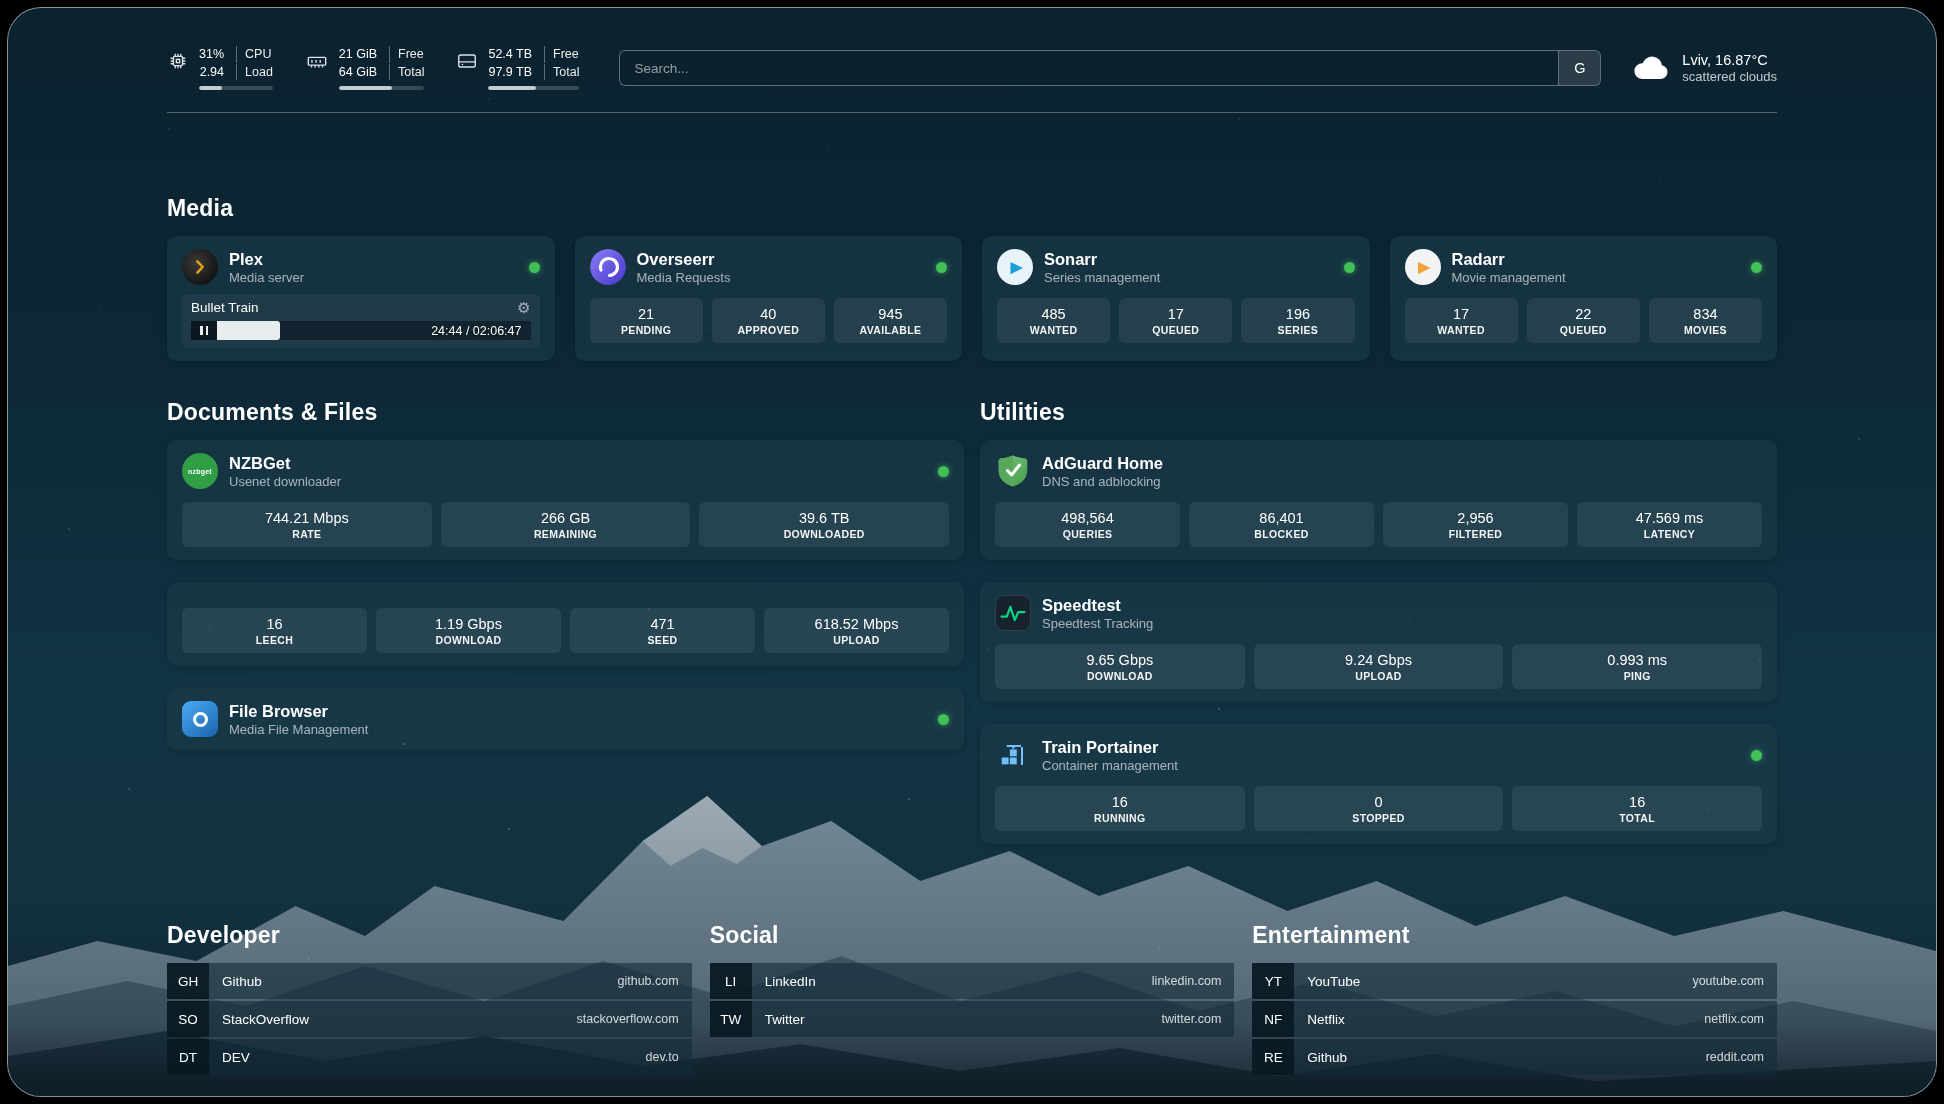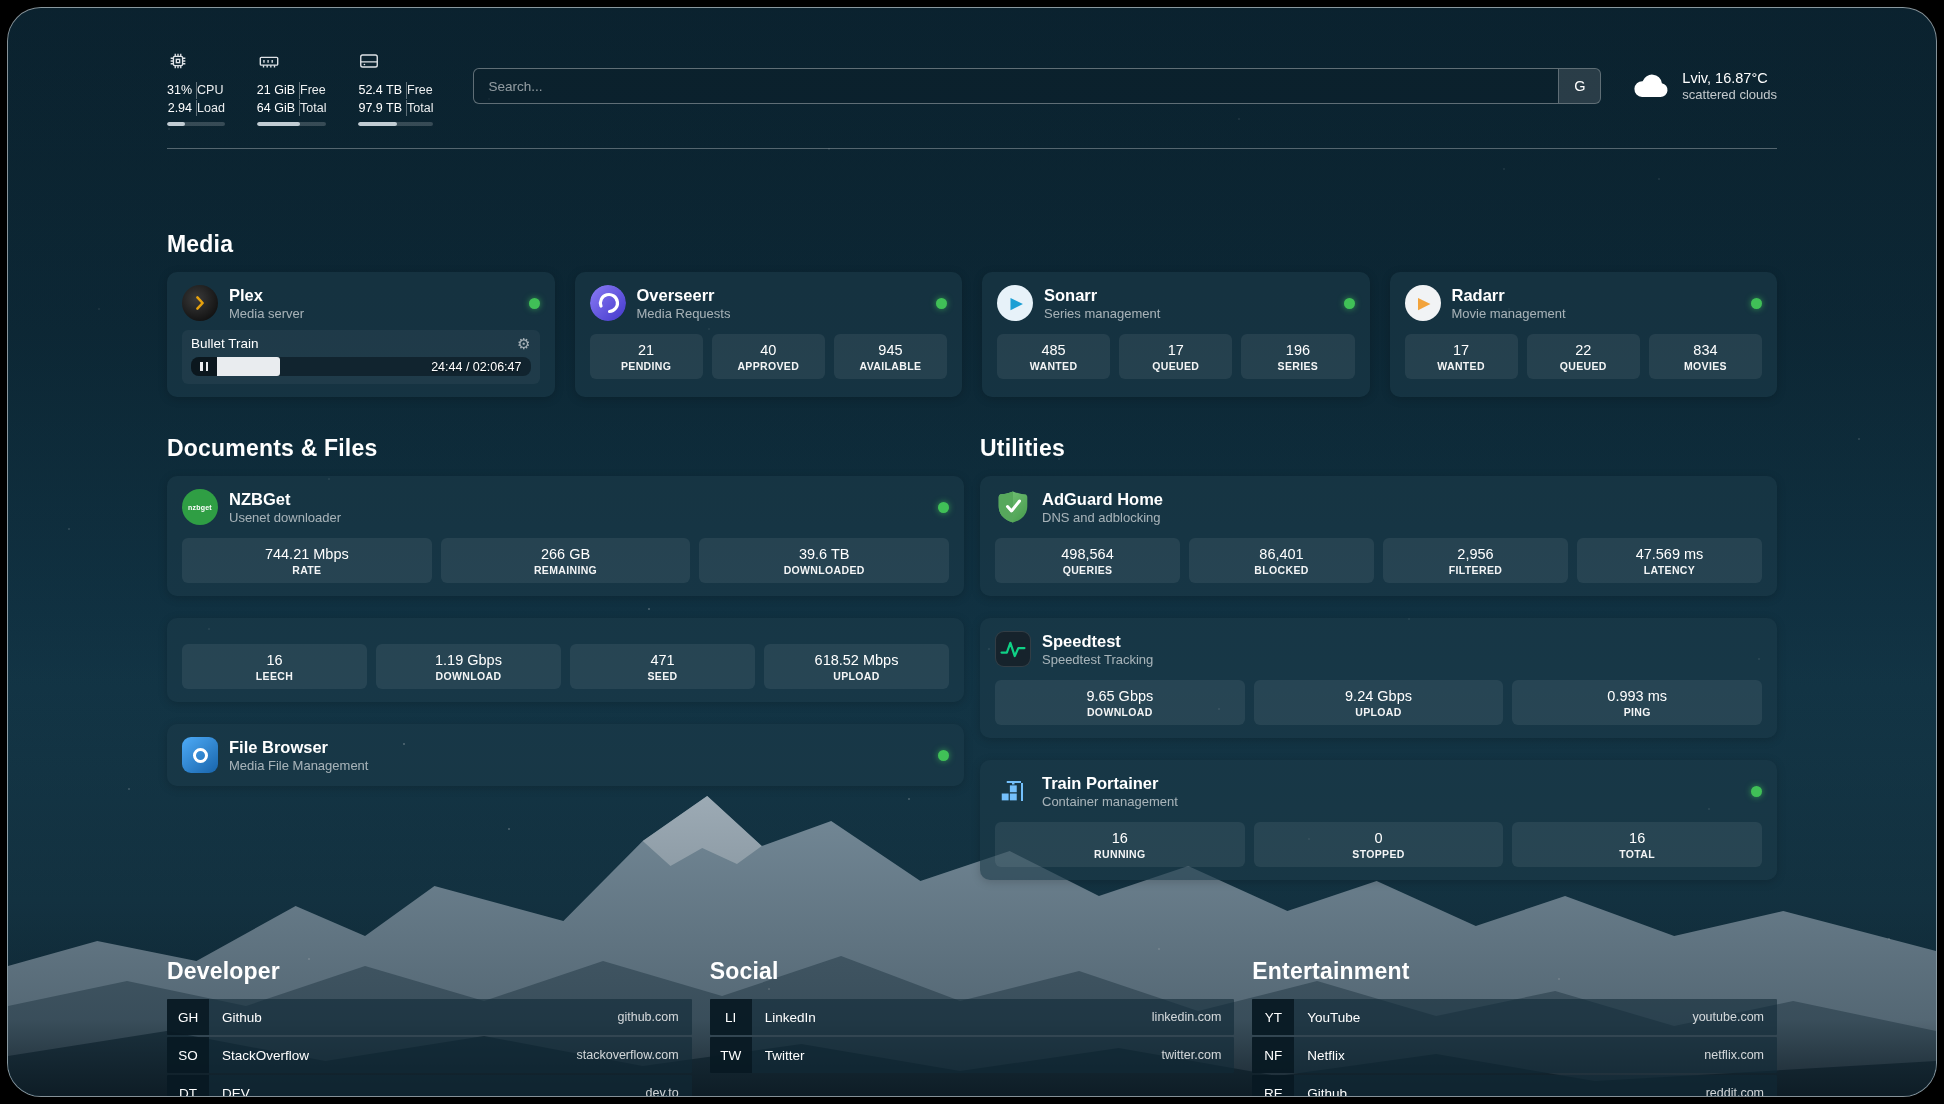--- a/index.html
+++ b/index.html
@@ -24,26 +24,26 @@
       1495px 160px rgba(255,255,255,.12), 60px 520px rgba(255,255,255,.18), 1210px 700px rgba(255,255,255,.28);
   }
   .tint { position:absolute; inset:0; z-index:1; pointer-events:none;
           background:linear-gradient(180deg, rgba(10,32,44,0.30) 0%, rgba(10,32,44,0.10) 62%, rgba(8,24,34,0.45) 93%, rgba(6,18,26,0.8) 100%); }
 
   .content { position:relative; z-index:2; width:1610px; margin:0 auto; padding-top:38px; }
 
   
   .topbar { display:flex; align-items:center; }
   .sysgroup { display:flex; gap:32px; align-items:flex-start; }
-  .sys { display:flex; gap:10px; align-items:flex-start;flex-direction:column; }
+  .sys { display:flex; gap:10px; align-items:flex-start; }
   .sys > svg { margin-top:4px; flex:none; }
   .sysbody { display:flex; flex-direction:column; }
   .sysrows { display:grid; grid-template-columns:auto auto; row-gap:1px; font-size:12.5px; line-height:1.32; }
   .sysrows .v { text-align:right; }
-  .sysrows .l { border-left:1px solid rgba(255,255,255,0.35); margin-left:4px; color:rgba(255,255,255,0.92); }
+  .sysrows .l { border-left:1px solid rgba(255,255,255,0.35); padding-left:8px; margin-left:12px; color:rgba(255,255,255,0.92); }
   .sysbar { height:4px; background:rgba(255,255,255,0.18); border-radius:2px; margin-top:6px; overflow:hidden; }
   .sysfill { height:100%; border-radius:2px; }
 
   .searchbox { flex:1; margin-left:40px; display:flex; align-items:stretch; height:36px;
                border:1px solid rgba(255,255,255,0.35); border-radius:6px; background:rgba(10,30,42,0.45); overflow:hidden; }
   .searchbox input { flex:1; background:transparent; border:none; outline:none; color:#fff; padding:0 14px; font-size:13.5px; font-family:"Liberation Sans",sans-serif; }
   .searchbox input::placeholder { color:rgba(255,255,255,0.55); }
   .search-btn { width:42px; background:rgba(255,255,255,0.13); border:none; border-left:1px solid rgba(255,255,255,0.25);
                 color:#fff; font-size:14.5px; cursor:pointer; font-family:"Liberation Sans",sans-serif; }
 
@@ -74,21 +74,21 @@
 
   .stats { display:flex; gap:9px; margin-top:13px; }
   .stat { flex:1; background:rgba(255,255,255,0.07); border-radius:6px; text-align:center; padding:8px 4px 7px; }
   .stat-v { font-size:14.5px; }
   .stat-l { font-size:10.5px; font-weight:700; letter-spacing:.35px; margin-top:2px; color:rgba(255,255,255,0.95); }
 
   
   .plex-body { margin-top:9px; background:rgba(255,255,255,0.045); border-radius:6px; padding:6px 9px 8px; }
   .np-row { display:flex; align-items:center; font-size:13.5px; }
   .gear { margin-left:auto; color:rgba(255,255,255,0.6); font-size:15px; cursor:pointer; line-height:1; }
-  .playbar { margin-top:6px; height:19px; background:rgba(5,18,26,0.55); border-radius:8px; display:flex; align-items:center;
+  .playbar { margin-top:6px; height:19px; background:rgba(5,18,26,0.55); border-radius:0; display:flex; align-items:center;
              position:relative; overflow:hidden; cursor:pointer; }
   .pause { width:26px; height:100%; display:flex; gap:3px; align-items:center; justify-content:center;
            background:rgba(0,0,0,0.35); border:none; cursor:pointer; flex:none; }
   .pause span { width:2.5px; height:9px; background:#e9ecef; display:block; }
   .playtrack { flex:1; height:100%; position:relative; }
   .playfill { height:100%; background:#e9ecef; border-radius:0 3px 3px 0; }
   .playtime { position:absolute; right:9px; top:50%; transform:translateY(-50%); font-size:12.5px; text-shadow:0 1px 2px rgba(0,0,0,.6); }
 
   
   .icon-plex { background:radial-gradient(circle at 40% 38%, #3a3a3a, #131313 75%); }

